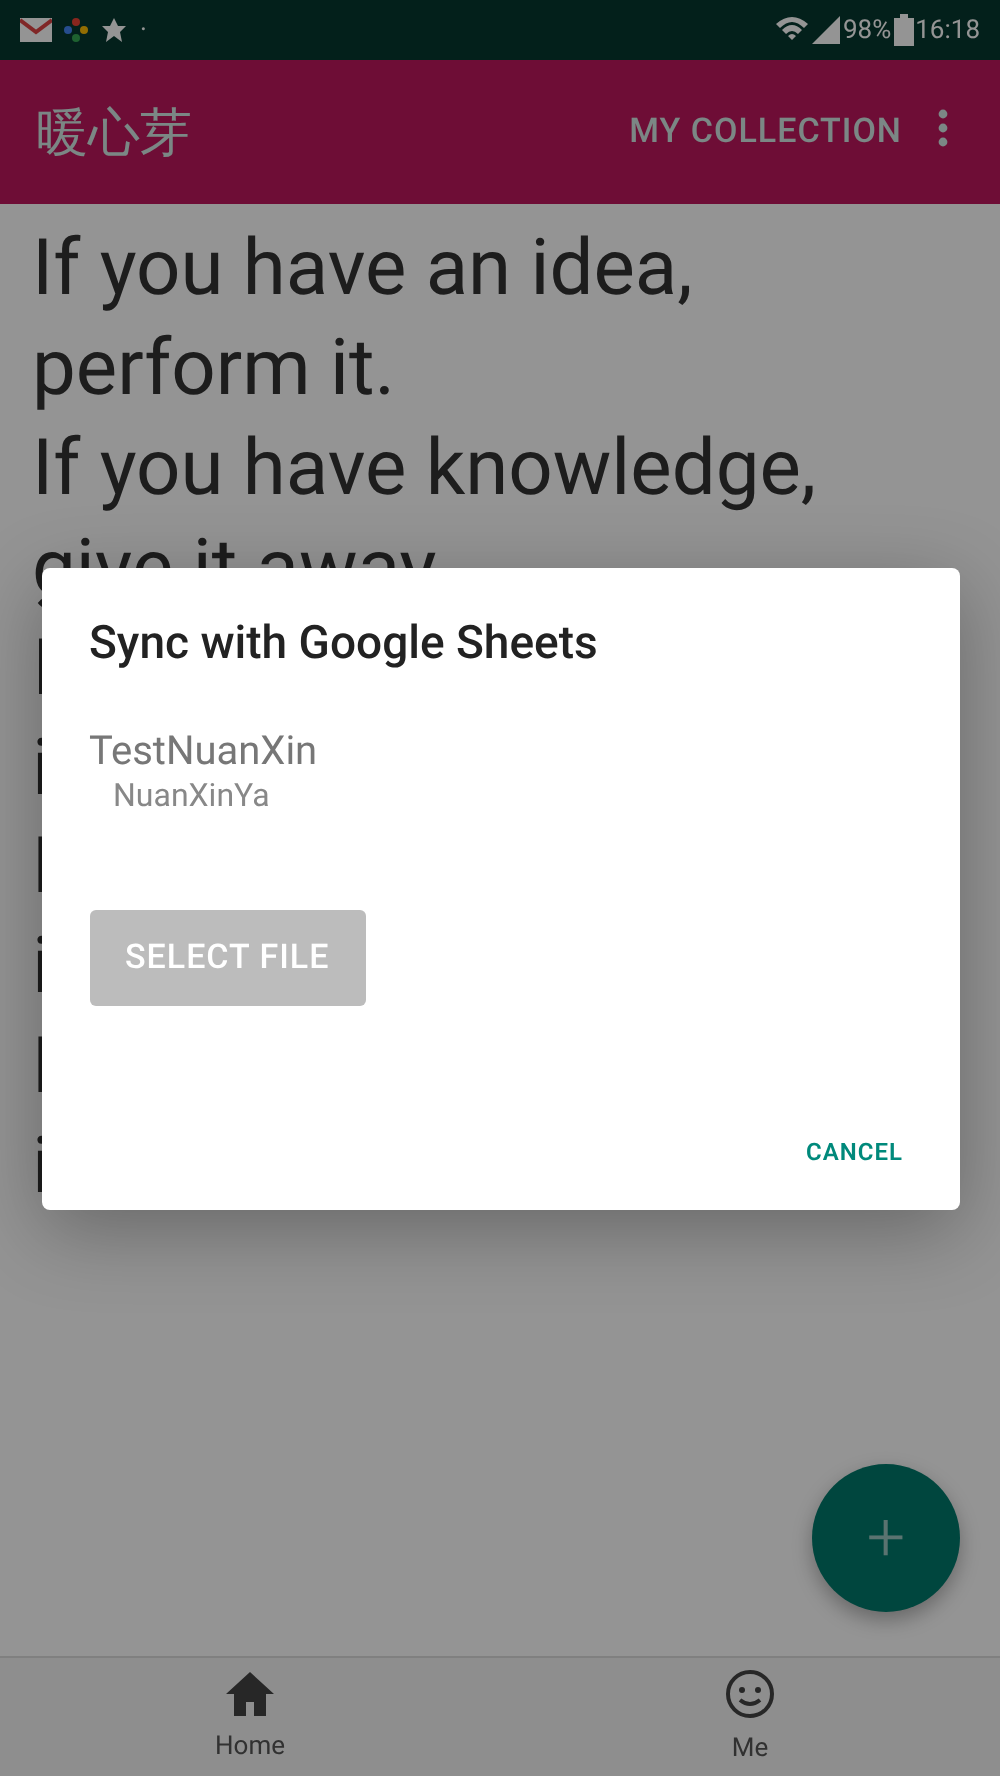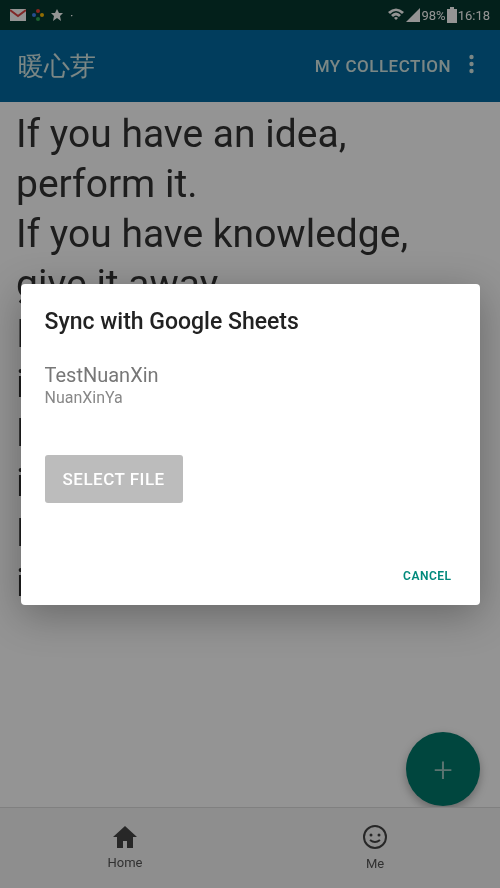--- a/index.html
+++ b/index.html
@@ -3,43 +3,43 @@
   <meta charset="utf-8">
   <style>
     * { margin: 0; padding: 0; box-sizing: border-box; font-family: Roboto, -apple-system, sans-serif; }
     html, body { width: 500px; height: 888px; overflow: hidden; position: relative; }
     
     .statusbar { height: 30px; background: #06382f; display: flex; align-items: center; justify-content: space-between; padding: 0 10px; color: #fff; font-size: 13px; }
     .statusbar-left { display: flex; align-items: center; gap: 6px; }
     .statusbar-right { display: flex; align-items: center; gap: 1px; }
     .status-icon { display: inline-flex; align-items: center; }
     
-    .appbar { height: 72px; background: #0369a1; display: flex; align-items: center; justify-content: space-between; padding: 0 18px; color: #e8f5f3; gap: 28px; }
+    .appbar { height: 72px; background: #be185d; display: flex; align-items: center; justify-content: space-between; padding: 0 18px; color: #e8f5f3; gap: 28px; }
     .appbar-title { font-size: 26px; font-weight: 400; color: #d4e8e5; }
     .appbar-right { display: flex; align-items: center; gap: 10px; }
     .appbar-action { font-size: 17px; font-weight: 500; letter-spacing: 0.5px; color: #d4e8e5; }
     .appbar-menu { padding: 8px; color: #d4e8e5; }
     
     .content { height: 723px; background: #fff; padding: 8px 16px; overflow: hidden; }
     .quote-text { font-size: 39px; line-height: 1.28; color: #333; font-weight: 400; }
     
     .fab { position: absolute; right: 20px; bottom: 82px; width: 74px; height: 74px; border-radius: 50%; background: #00796b; display: flex; align-items: center; justify-content: center; box-shadow: 0 4px 10px rgba(0,0,0,0.3); }
     .fab-plus { color: #9bc7c1; font-size: 34px; font-weight: 300; }
     
-    .bottomnav { position: absolute; bottom: 0; left: 0; right: 0; height: 81px; background: #f5f5f5; display: flex; border-top: 1px solid #ddd; }
+    .bottomnav { position: absolute; bottom: 0; left: 0; right: 0; height: 60px; background: #f5f5f5; display: flex; border-top: 1px solid #ddd; }
     .nav-item { flex: 1; display: flex; flex-direction: column; align-items: center; justify-content: center; gap: 2px; color: #555; }
     .nav-item.active { color: #00695c; }
     .nav-icon { font-size: 22px; }
     .nav-label { font-size: 13px; }
     
     .scrim { position: absolute; inset: 0; background: rgba(0,0,0,0.42); display: flex; align-items: center; justify-content: center; }
     .dialog { width: 459px; background: #fff; border-radius: 4px; padding: 24px 24px 14px 24px; box-shadow: 0 10px 40px rgba(0,0,0,0.3); }
     .dialog-title { font-size: 23px; font-weight: 500; color: #222; margin-bottom: 28px; }
     .file-primary { font-size: 20px; color: #777; line-height: 1.25; }
-    .file-secondary { font-size: 16px; color: #888; margin-bottom: 12px; }
+    .file-secondary { font-size: 16px; color: #888; margin-bottom: 12px; margin-left: 12px; }
     .select-file-btn { background: #bcbcbc; color: #fff; border: none; padding: 14px 18px; font-size: 17px; font-weight: 500; letter-spacing: 0.5px; border-radius: 3px; margin-top: 36px; }
     .dialog-actions { display: flex; justify-content: flex-end; gap: 28px; margin-top: 58px; }
     .dialog-action { background: none; border: none; color: #00897b; font-size: 12px; font-weight: 600; letter-spacing: 0.5px; padding: 8px 4px; }
   </style>
 </head>
 <body>
 
 <div class="statusbar">
   <div class="statusbar-left">
     <span class="status-icon">

